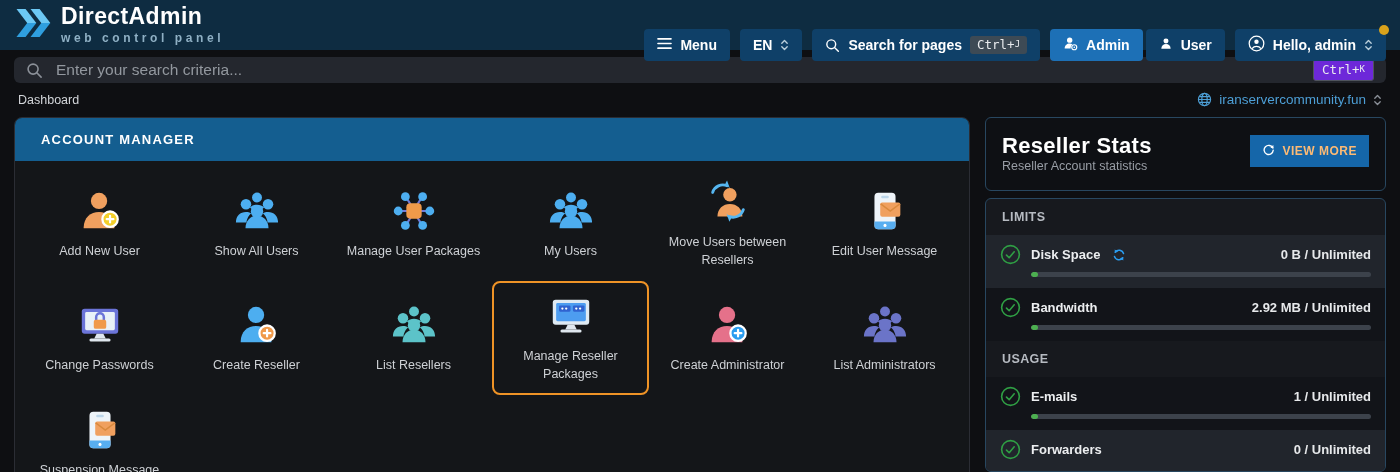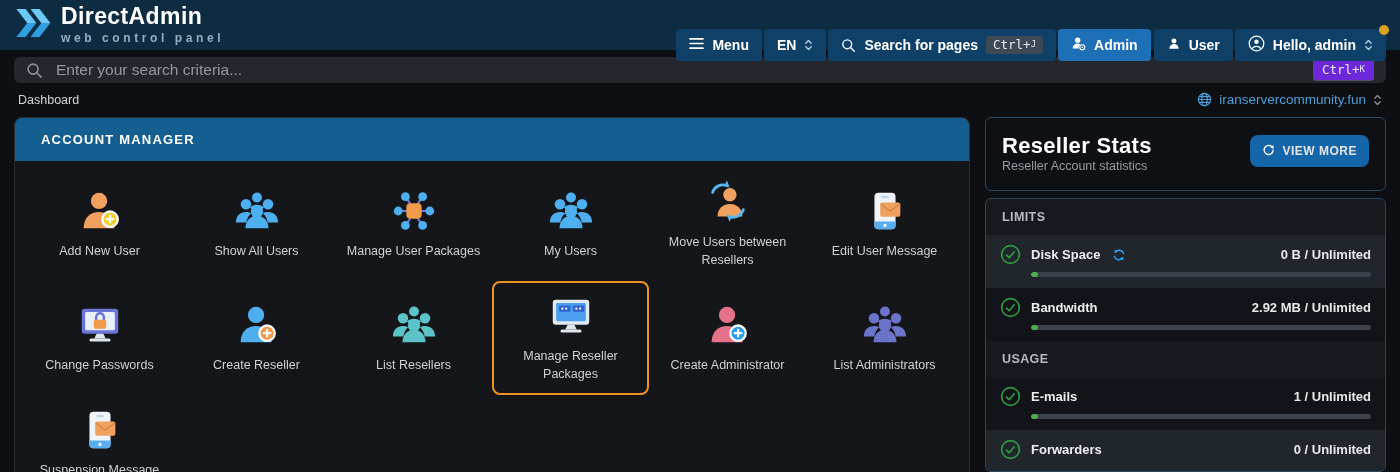--- a/index.html
+++ b/index.html
@@ -12,21 +12,21 @@
   }
   
   .header{
     height:50px;background:var(--header-navy,#0e2c41);
     display:flex;align-items:center;padding:11px 14px;box-sizing:border-box;
   }
   .logo{display:flex;align-items:center;gap:9px;cursor:pointer;}
   .logo-text{display:flex;flex-direction:column;}
   .logo-title{font-size:23px;font-weight:bold;color:#fff;line-height:1;letter-spacing:.4px;}
   .logo-sub{font-size:12px;letter-spacing:3.6px;color:#8fb0c4;margin-top:3px;font-weight:bold;}
-  .header-right{margin-left:auto;display:flex;gap:2px;margin-top:40px;}
+  .header-right{margin-left:auto;display:flex;gap:10px;margin-top:40px;}
   .hbtn{
     height:32px;background:var(--button-navy,#0f4068);border-radius:4px;
     color:#fff;font-size:14px;font-weight:600;display:flex;align-items:center;
     gap:8px;padding:0 13px;cursor:pointer;box-sizing:border-box;white-space:nowrap;
   }
   .hbtn.active{background:var(--active-blue,#1d70b6);}
   .role-group{display:flex;gap:3px;}
   .kbd{
     font-family:"DejaVu Sans Mono", monospace;font-size:12.5px;font-weight:normal;
     background:#3d4a55;border-radius:3px;padding:3px 7px;color:#e8ebee;line-height:1;
@@ -82,22 +82,22 @@
   .am-label{font-size:12.5px;color:#ced1d5;line-height:1.4;}
   
   .panel-right{width:401px;display:flex;flex-direction:column;gap:7px;}
   .stats-head{
     border:1px solid #284760;border-radius:6px;background:#0e1014;
     padding:15px 16px 17px;display:flex;align-items:flex-start;box-sizing:border-box;
   }
   .stats-title{font-size:22px;font-weight:600;color:#fff;letter-spacing:.3px;}
   .stats-sub{font-size:12.5px;color:#989da5;margin-top:0;}
   .view-more{
-    margin-left:auto;margin-top:2px;background:var(--accent-blue,#1566a9);border-radius:8px;
-    padding:8px 12px;color:#e5e5e5;font-size:12px;font-weight:bold;letter-spacing:.5px;
+    margin-left:auto;margin-top:2px;background:var(--accent-blue,#1566a9);border-radius:0;
+    padding:8px 12px;color:#fdba74;font-size:12px;font-weight:bold;letter-spacing:.5px;
     display:flex;gap:7px;align-items:center;cursor:pointer;white-space:nowrap;
   }
   .stats-body{
     border:1px solid #284760;border-radius:6px;background:#17191e;overflow:hidden;
   }
   .stat-heading{
     padding:11px 16px;font-size:12.5px;color:#b7bbc2;letter-spacing:.4px;font-weight:600;
   }
   .stat-row{padding:9px 14px 11px;}
   .stat-row.light{background:#21252c;}

